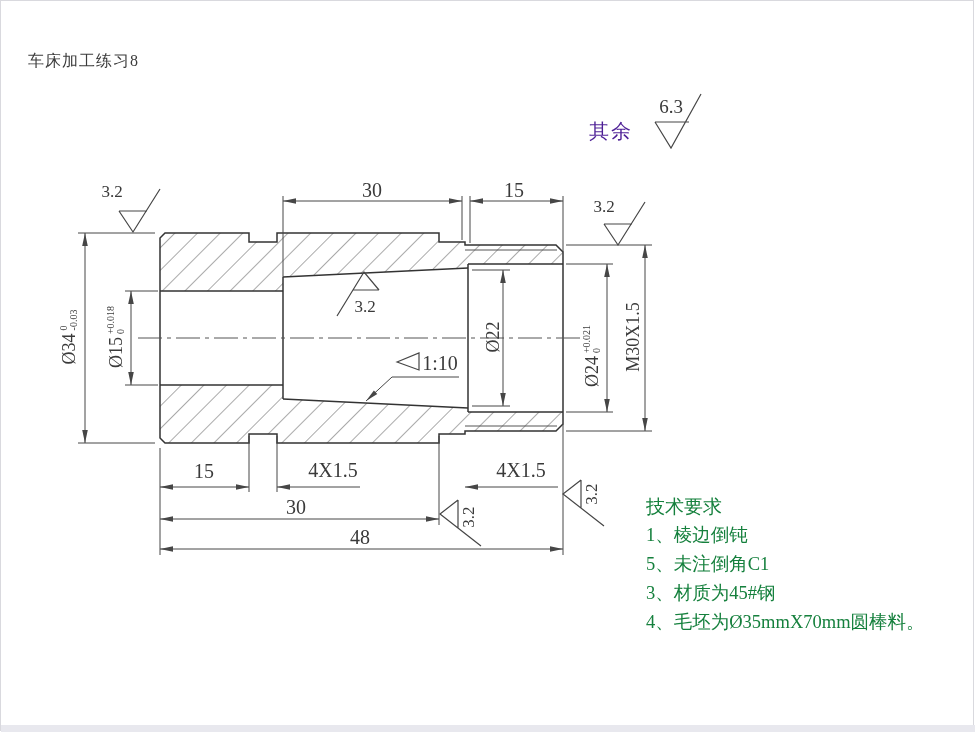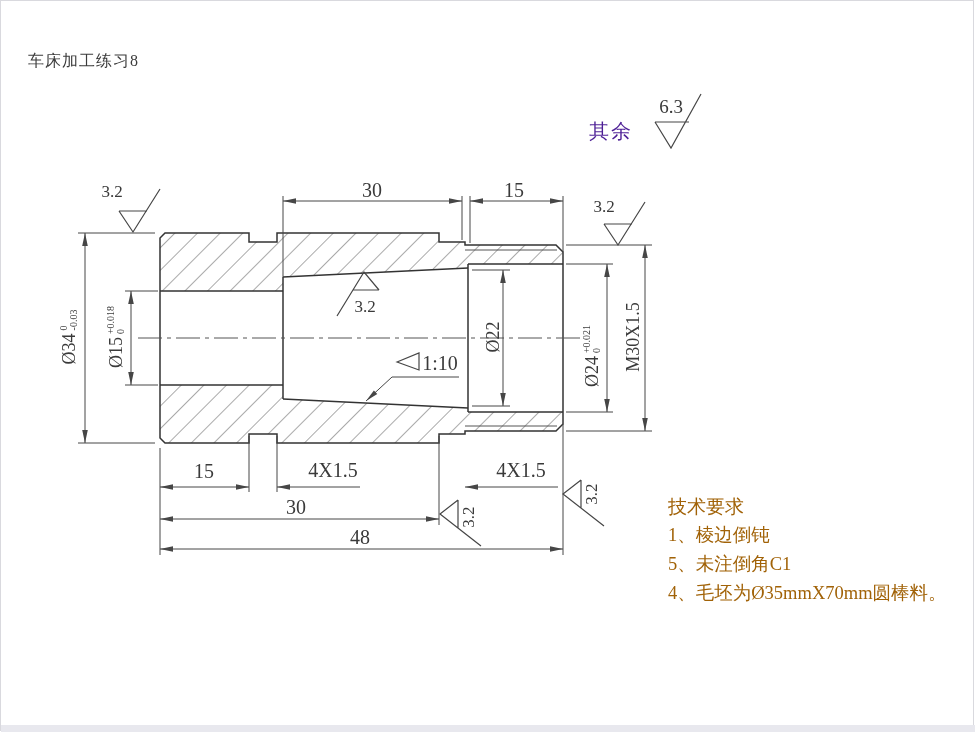--- a/index.html
+++ b/index.html
@@ -32,23 +32,23 @@
   .tolstack{
     display:inline-flex;flex-direction:column;justify-content:center;
     font-size:10px;line-height:10px;margin-left:3px;text-align:left;
   }
   .qiyu{
     position:absolute;transform:translate(-50%,-50%);
     font-size:20px;color:#4c1d95;white-space:nowrap;
     font-family:"Liberation Serif","DejaVu Serif",serif;letter-spacing:2px;
   }
   .tech{
-    position:absolute;left:668px;top:492px;
+    position:absolute;left:646px;top:492px;
     font-family:"Liberation Serif","DejaVu Serif",serif;
-    font-size:18.5px;color:#a16207;line-height:29px;white-space:nowrap;
+    font-size:18.5px;color:#15803d;line-height:29px;white-space:nowrap;
   }
   .tech .hd{font-size:19px;}
 </style>
 </head>
 <body>
 
 <div class="frame"></div>
 
 <div class="title">车床加工练习8</div>
 
@@ -180,16 +180,17 @@
     </span>
 </div>
 <div class="lbl dia rot" style="left:633px;top:337px">
   <span>M30X1.5</span>
 </div>
 
 <div class="tech">
   <div class="hd">技术要求</div>
   <div>1、棱边倒钝</div>
   <div>5、未注倒角C1</div>
+  <div>3、材质为45#钢</div>
   <div>4、毛坯为Ø35mmX70mm圆棒料。</div>
 </div>
 
 <div class="footer-bar"></div>
 
 </body></html>

